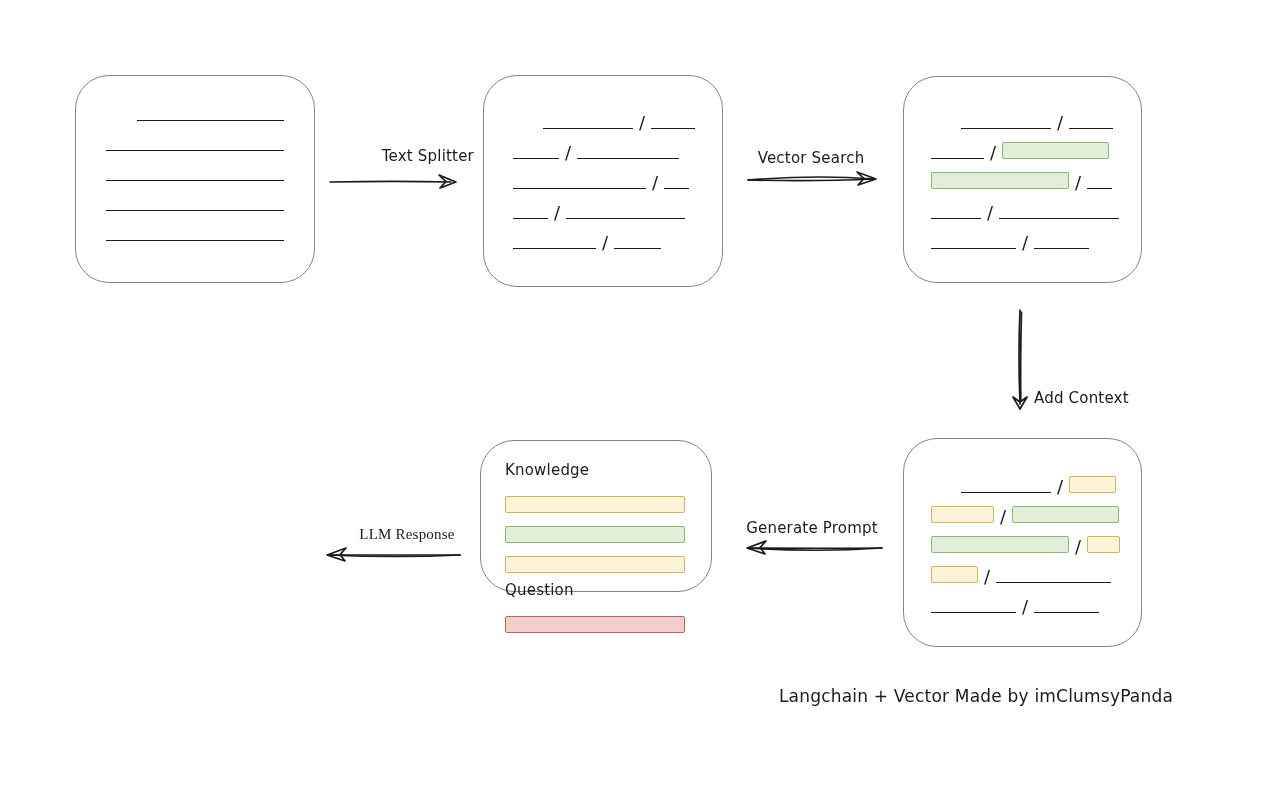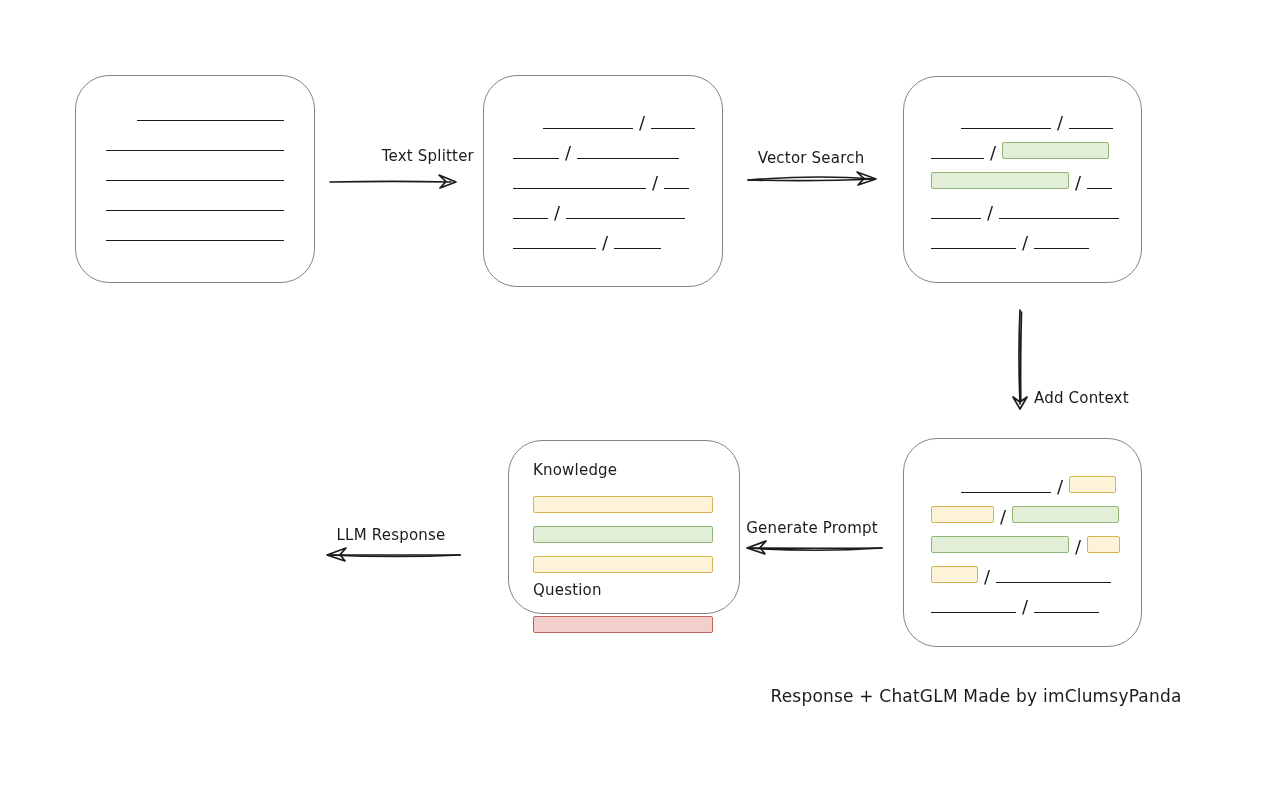--- a/index.html
+++ b/index.html
@@ -194,21 +194,21 @@
           <span class="ln" style="width: 115px;"></span>
         </div>
         <div class="row">
           <span class="ln" style="width: 85px;"></span>
           <span class="sl">/</span>
           <span class="ln" style="width: 65px;"></span>
         </div>
       </div>
   </div>
 
-  <div class="box" style="left:508px;top:440px;width:232px;height:174px;">
+  <div class="box" style="left:480px;top:440px;width:232px;height:152px;">
     <div class="rows" style="padding:20px 26px 0 24px;">
         <div class="label-row">Knowledge</div>
         <div class="row">
           <span class="chip yellow" style="width: 180px;"></span>
         </div>
         <div class="row">
           <span class="chip green" style="width: 180px;"></span>
         </div>
         <div class="row">
           <span class="chip yellow" style="width: 180px;"></span>
@@ -241,22 +241,22 @@
     <path d="M 7 93 L 14 105 L 21 93 L 14 98 Z"></path>
   </svg>
 
   <div class="arrow-label" style="left:736px;top:519px;width:152px;text-align:center;">Generate Prompt</div>
   <svg class="arrow" style="left:736px;top:537px;" width="152" height="24">
     <path d="M 146 11 Q 80 15.5 12 11"></path>
     <path d="M 146 11 Q 80 11.5 12 11"></path>
     <path d="M 30 4 L 11 11 L 29 17 L 24 10.6 Z"></path>
   </svg>
 
-  <div class="arrow-label" style="left:316px;top:526px;width:150px;text-align:center;">LLM Response</div>
+  <div class="arrow-label" style="left:332px;top:526px;width:150px;text-align:center;font-family:Liberation Serif, serif;">LLM Response</div>
   <svg class="arrow" style="left:318px;top:544px;" width="148" height="24">
     <path d="M 142 11 Q 80 14 10 11"></path>
     <path d="M 142 11 Q 80 11 10 11"></path>
     <path d="M 28 4 L 9 11 L 27 17 L 22 10.6 Z"></path>
   </svg>
 
-  <div class="caption" style="left:770px;top:686px;width:412px;">Response + ChatGLM Made by imClumsyPanda</div>
+  <div class="caption" style="left:770px;top:686px;width:412px;">Langchain + Vector Made by imClumsyPanda</div>
 
 </div>
 
 </body></html>

